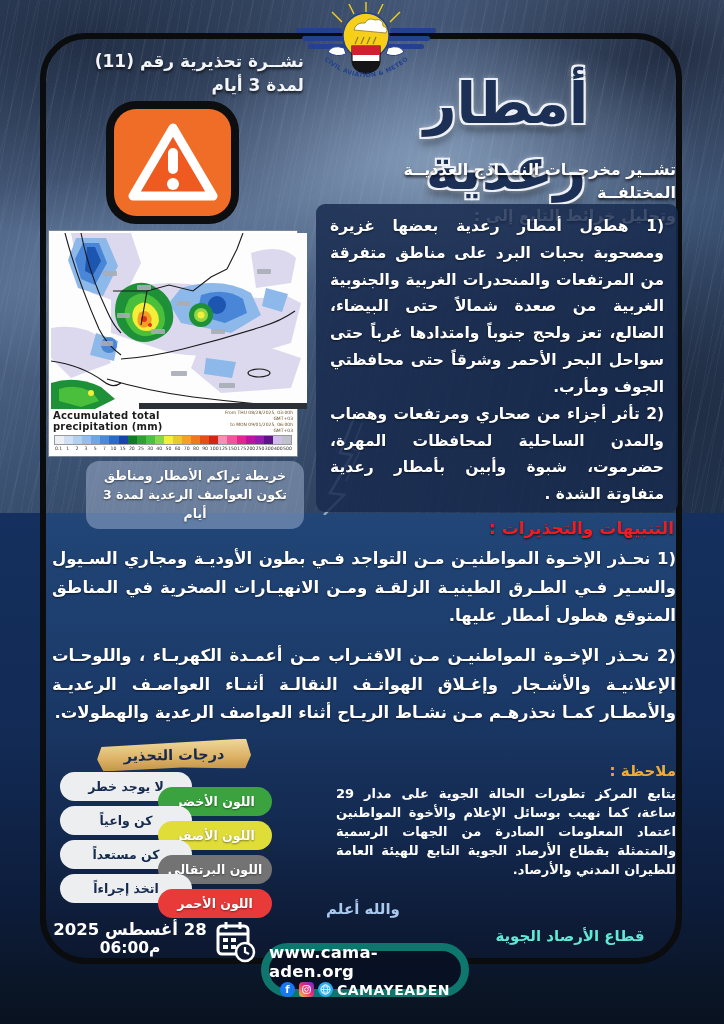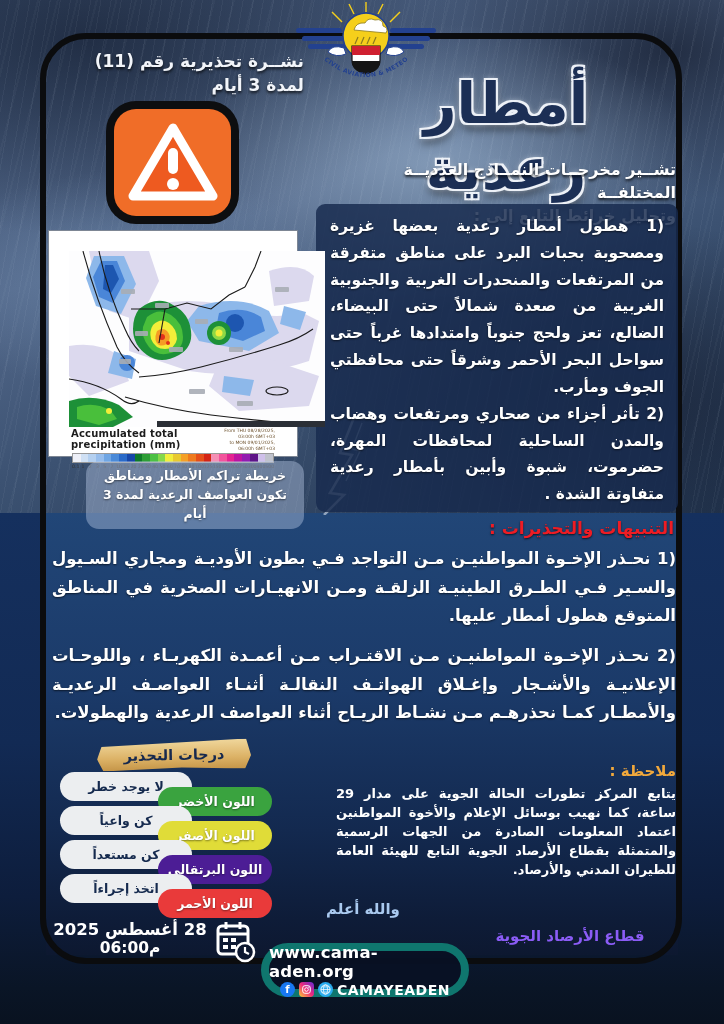--- a/index.html
+++ b/index.html
@@ -41,21 +41,21 @@
 
   
   .para-panel{left:316px;top:204px;width:362px;height:308px;background:rgba(24,43,79,.84);
     border-radius:9px;box-sizing:border-box;padding:9px 14px;direction:rtl;color:#fff;
     font-weight:bold;font-size:15.5px;line-height:1.73;text-align:justify;text-shadow:0 1px 2px rgba(0,0,0,.6);}
   .para-panel p{margin:0;}
   .num{display:inline-block;direction:ltr;}
 
   
   .map-card{left:48px;top:230px;width:250px;height:227px;background:#fff;border:1px solid #7d8694;
-    box-sizing:border-box;padding:20px;}
+    box-sizing:border-box;padding:2px;}
   .legend-title-row{display:flex;justify-content:space-between;align-items:flex-start;padding:1px 2px 0 2px;}
   .legend-title{font-size:10px;font-weight:bold;color:#1c1c1c;letter-spacing:.2px;}
   .legend-dates{font-size:4.5px;color:#6b4f2a;text-align:right;line-height:1.3;}
   .legend-bar{display:flex;height:8px;margin:2px 3px 0 3px;border:0.5px solid #999;}
   .legend-bar .seg{flex:1;}
   .legend-ticks{display:flex;margin:1px 3px 0 3px;}
   .legend-ticks span{flex:1;font-size:4.6px;color:#333;text-align:center;}
 
   .caption-pill{left:86px;top:461px;width:218px;background:rgba(185,203,230,.42);border-radius:13px;
     direction:rtl;text-align:center;color:#fff;font-weight:bold;font-size:12.5px;line-height:1.5;
@@ -80,21 +80,21 @@
     display:flex;align-items:center;justify-content:center;color:#fff;font-weight:bold;font-size:12.5px;direction:rtl;
     text-shadow:0 1px 2px rgba(0,0,0,.45);}
   .lr1{top:772px;} .lr2{top:806px;} .lr3{top:840px;} .lr4{top:874px;}
 
   
   .note-label{left:336px;top:762px;width:340px;direction:rtl;text-align:right;color:#f2a93c;
     font-weight:bold;font-size:15px;}
   .note-text{left:336px;top:784px;width:340px;direction:rtl;color:#fff;font-weight:bold;font-size:13px;
     line-height:1.47;text-align:justify;}
   .closing{left:288px;top:900px;width:150px;text-align:center;color:#a9c9ef;font-weight:bold;font-size:15px;direction:rtl;}
-  .sector{left:470px;top:927px;width:200px;text-align:center;direction:rtl;color:#8b5cf6;font-weight:bold;font-size:15px;}
+  .sector{left:470px;top:927px;width:200px;text-align:center;direction:rtl;color:#5eead4;font-weight:bold;font-size:15px;}
   .site-pill{left:261px;top:943px;width:208px;height:54px;border:8px solid #0f766e;border-radius:28px;
     background:rgba(9,17,36,.92);box-sizing:border-box;display:flex;flex-direction:column;
     align-items:center;justify-content:center;gap:1px;}
   .site-url{color:#fff;font-weight:bold;font-size:16.5px;direction:ltr;letter-spacing:.2px;}
   .site-social{display:flex;align-items:center;gap:4px;direction:ltr;}
   .site-handle{color:#fff;font-weight:bold;font-size:14px;letter-spacing:.5px;}
   .sicon{width:15px;height:15px;border-radius:50%;display:inline-flex;align-items:center;justify-content:center;
     color:#fff;font-size:10px;font-weight:bold;}
   .fb{background:#1877f2;} .glb{background:#2aabee;}
   .ig{background:linear-gradient(45deg,#f9ce34,#ee2a7b 50%,#6228d7);border-radius:4px;}
@@ -329,21 +329,21 @@
 <div class="abs lvl-row lr1">
   <div class="lvl-white">لا يوجد خطر</div>
   <div class="lvl-color" style="background: rgb(58, 163, 63);">اللون الأخضر</div>
 </div>
 <div class="abs lvl-row lr2">
   <div class="lvl-white">كن واعياً</div>
   <div class="lvl-color" style="background: rgb(224, 220, 56);">اللون الأصفر</div>
 </div>
 <div class="abs lvl-row lr3">
   <div class="lvl-white">كن مستعداً</div>
-  <div class="lvl-color" style="background: #4c1d95;">اللون البرتقالي</div>
+  <div class="lvl-color" style="background: #737373;">اللون البرتقالي</div>
 </div>
 <div class="abs lvl-row lr4">
   <div class="lvl-white">اتخذ إجراءاً</div>
   <div class="lvl-color" style="background: rgb(233, 58, 58);">اللون الأحمر</div>
 </div>
 
 <div class="abs note-label">ملاحظة :</div>
 <div class="abs note-text">يتابع المركز تطورات الحالة الجوية على مدار 29 ساعة، كما نهيب بوسائل الإعلام والأخوة المواطنين اعتماد المعلومات الصادرة من الجهات الرسمية والمتمثلة بقطاع الأرصاد الجوية التابع للهيئة العامة للطيران المدني والأرصاد.</div>
 
 <div class="abs closing">والله أعلم</div>

